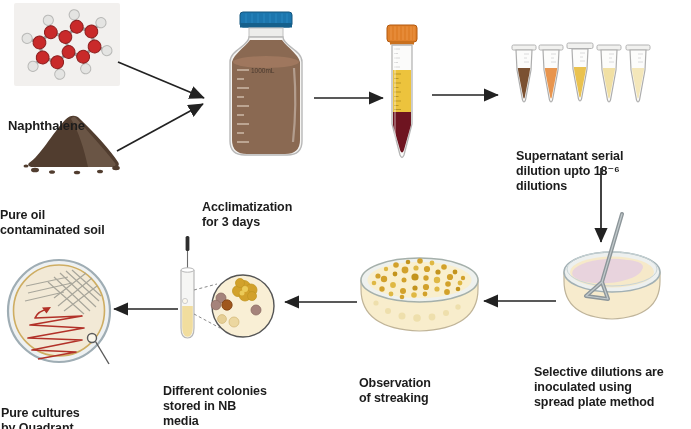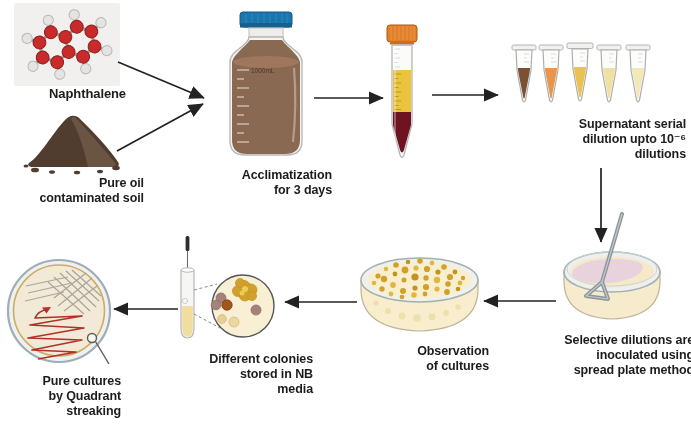--- a/index.html
+++ b/index.html
@@ -1,20 +1,20 @@
 <!DOCTYPE html>
 <html><head>
 <meta charset="utf-8">
 <style>
   html,body{margin:0;padding:0;background:#fff;}
   .canvas{position:relative;width:691px;height:429px;background:#ffffff;overflow:hidden;
           font-family:"Liberation Sans","DejaVu Sans",sans-serif;}
   .fig{position:absolute;}
-  .label{position:absolute;font-size:12.5px;font-weight:700;color:#1c1c1c;text-align:right;
-         line-height:1.18;white-space:pre-line;letter-spacing:-0.1px;}
+  .label{position:absolute;font-size:12.5px;font-weight:700;color:#1c1c1c;text-align:left;
+         line-height:1.18;white-space:pre-line;letter-spacing:-0.1px;margin-top:32px;}
   .arrows{position:absolute;left:0;top:0;pointer-events:none;}
 </style>
 </head>
 <body>
 
 <div class="canvas">
 
   <svg class="fig" style="left:14px;top:3px" width="106" height="83" viewBox="0 0 106 83">
     <rect x="0" y="0" width="106" height="83" rx="2" fill="#f2f0ee"></rect>
     <g transform="translate(53,41.5) rotate(-12) scale(1.02)">
@@ -244,27 +244,27 @@
       <line x1="178" y1="309" x2="114" y2="309" marker-end="url(#ah)"></line>
     </g>
   </svg>
 
   <div class="label" style="left:8px;top:86px;width:118px;font-size:13px">Naphthalene</div>
   <div class="label" style="left:0px;top:176px;width:144px">Pure oil
 contaminated soil</div>
   <div class="label" style="left:202px;top:168px;width:130px">Acclimatization
 for 3 days</div>
   <div class="label" style="left:516px;top:117px;width:170px">Supernatant serial
-dilution upto 10⁻⁶
+dilution upto 18⁻⁶
 dilutions</div>
   <div class="label" style="left:534px;top:333px;width:160px">Selective dilutions are
 inoculated using
 spread plate method</div>
   <div class="label" style="left:359px;top:344px;width:130px">Observation
-of cultures</div>
+of streaking</div>
   <div class="label" style="left:1px;top:374px;width:120px">Pure cultures
 by Quadrant
 streaking</div>
   <div class="label" style="left:163px;top:352px;width:150px">Different colonies
 stored in NB
 media</div>
 
 </div>
 
 </body></html>

